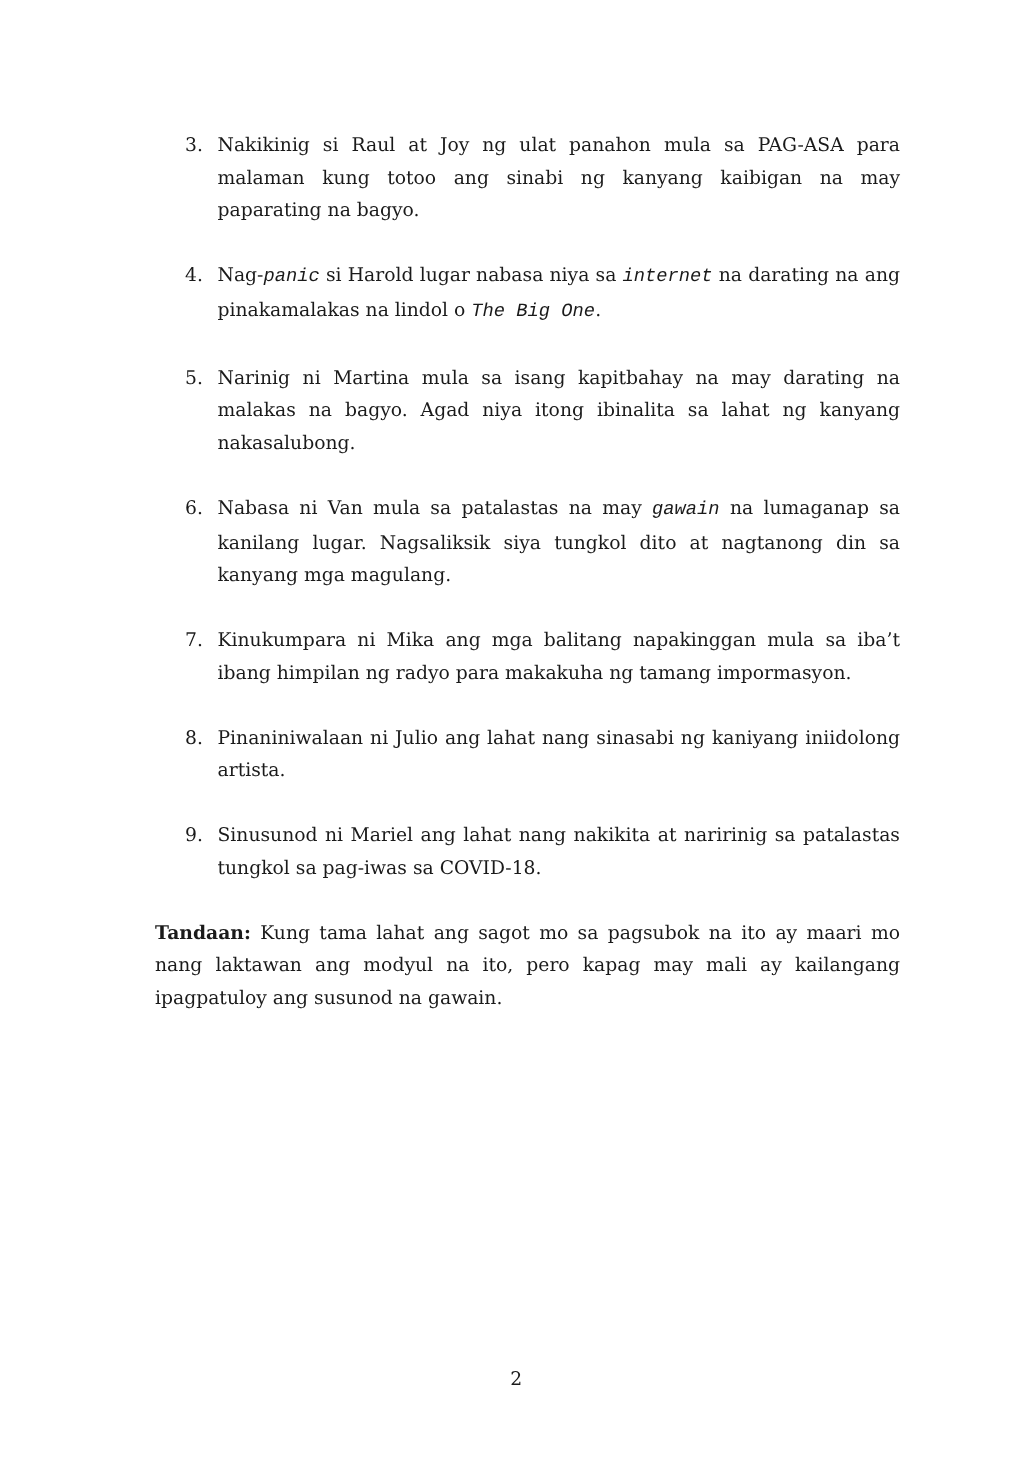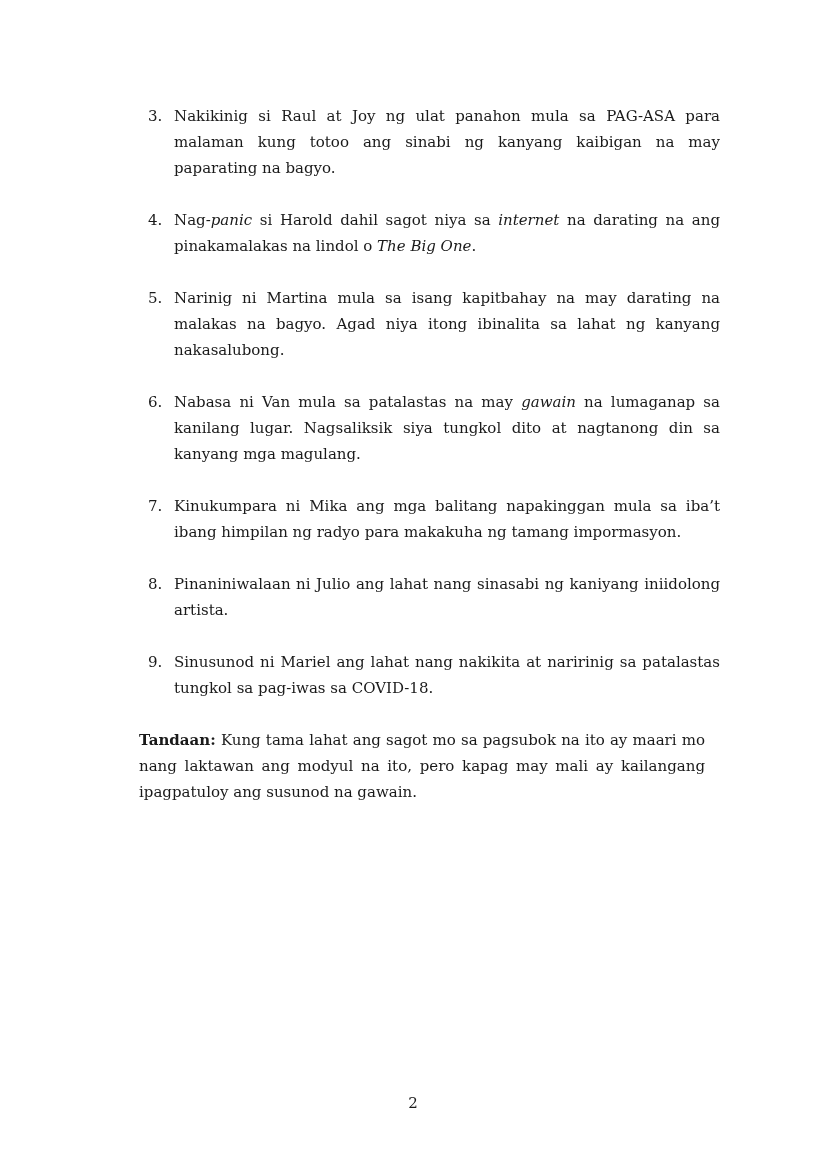--- a/index.html
+++ b/index.html
@@ -36,23 +36,24 @@
   .item-number {
     flex: 0 0 26px;
     white-space: nowrap;
   }
   .item-text {
     flex: 1;
     text-align: justify;
   }
   .item-text em, .note em {
     font-style: italic;
+    font-family: Liberation Mono, monospace;
   }
   .note {
-    margin: 15px;
+    margin: 0;
     font-size: 15px;
     line-height: 26px;
     text-align: justify;
   }
   .note .note-label {
     font-weight: bold;
   }
   .page-number {
     position: absolute;
     left: 0;
@@ -68,21 +69,21 @@
 
 <div class="page">
   <div class="content">
     <ol class="numbered-list">
         <li class="list-item">
           <span class="item-number">3.</span>
           <div class="item-text"><span>Nakikinig si Raul at Joy ng ulat panahon mula sa PAG-ASA para malaman kung totoo ang sinabi ng kanyang kaibigan na may paparating na bagyo.</span></div>
         </li>
         <li class="list-item">
           <span class="item-number">4.</span>
-          <div class="item-text"><span>Nag-</span><em>panic</em><span> si Harold dahil sagot niya sa </span><em>internet</em><span> na darating na ang pinakamalakas na lindol o </span><em>The Big One</em><span>.</span></div>
+          <div class="item-text"><span>Nag-</span><em>panic</em><span> si Harold lugar nabasa niya sa </span><em>internet</em><span> na darating na ang pinakamalakas na lindol o </span><em>The Big One</em><span>.</span></div>
         </li>
         <li class="list-item">
           <span class="item-number">5.</span>
           <div class="item-text"><span>Narinig ni Martina mula sa isang kapitbahay na may darating na malakas na bagyo. Agad niya itong ibinalita sa lahat ng kanyang nakasalubong.</span></div>
         </li>
         <li class="list-item">
           <span class="item-number">6.</span>
           <div class="item-text"><span>Nabasa ni Van mula sa patalastas na may </span><em>gawain</em><span> na lumaganap sa kanilang lugar. Nagsaliksik siya tungkol dito at nagtanong din sa kanyang mga magulang.</span></div>
         </li>
         <li class="list-item">

